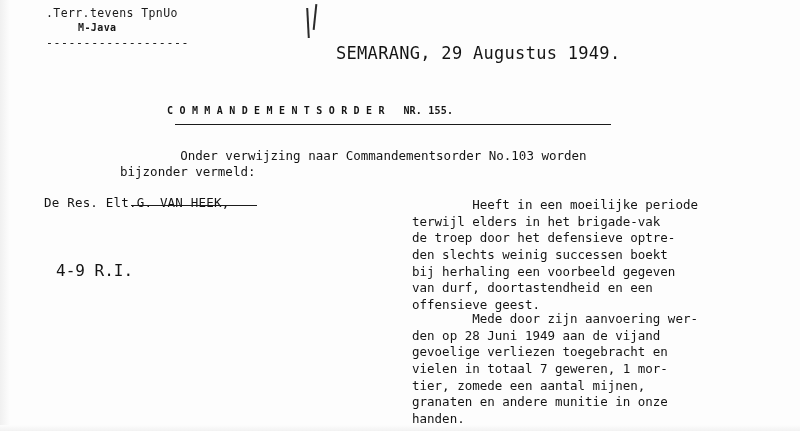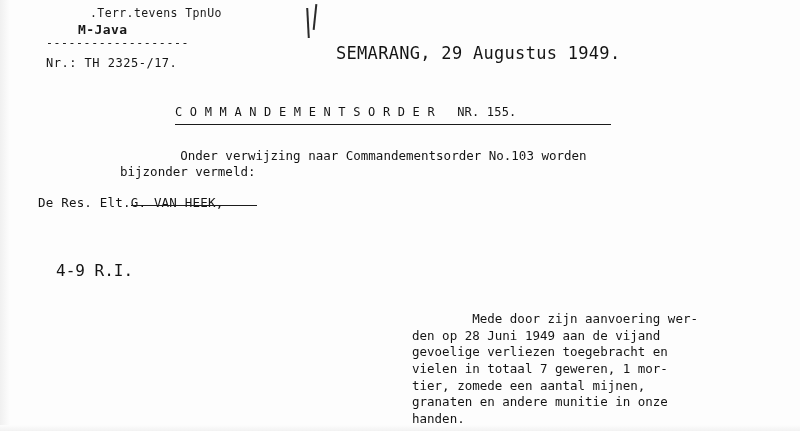--- a/index.html
+++ b/index.html
@@ -25,26 +25,25 @@
     line-height: 1.0;
   }
 
   
   #hdr-line1 {
     left: 46px;
     top: 8px;
     font-size: 11.5px;
     letter-spacing: 0.4px;
     color: #1a1a1a;
-    margin-left: 44px;
   }
   #hdr-line2 {
     left: 78px;
     top: 23px;
-    font-size: 13px;
+    font-size: 10px;
     letter-spacing: 0.4px;
     font-weight: bold;
     color: #171717;
   }
   #hdr-rule {
     left: 46px;
     top: 38px;
     font-size: 11.5px;
     letter-spacing: 0.6px;
     color: #222;
@@ -58,24 +57,24 @@
 
   #place-date {
     left: 336px;
     top: 45px;
     font-size: 17px;
     letter-spacing: 0.3px;
   }
 
   
   #title {
-    left: 175px;
+    left: 167px;
     top: 106px;
-    font-size: 12px;
-    font-weight: normal;
+    font-size: 10px;
+    font-weight: bold;
     letter-spacing: 0.2px;
   }
   #title-underline {
     position: absolute;
     left: 175px;
     top: 124px;
     width: 436px;
     height: 1px;
     background: #1b1b1b;
   }
@@ -83,21 +82,21 @@
   
   #intro {
     left: 120px;
     top: 148px;
     font-size: 12.5px;
     line-height: 1.30;
   }
 
   
   #rec-name {
-    left: 38px;
+    left: 44px;
     top: 197px;
     font-size: 12.5px;
     letter-spacing: 0.2px;
   }
   #rec-name-strike {
     position: absolute;
     left: 131px;
     top: 205px;
     width: 126px;
     height: 1px;
@@ -172,34 +171,40 @@
 
   <div id="edge-left"></div>
   <div id="edge-bottom"></div>
 
   <div class="mark" id="mark-v"></div>
   <div class="mark" id="mark-v2"></div>
 
   <div class="t" id="hdr-line1">.Terr.tevens TpnUo</div>
   <div class="t" id="hdr-line2">M-Java</div>
   <div class="t" id="hdr-rule">-------------------</div>
-  <div class="t" id="hdr-nr">Nr.: TH 2325-/17.</div>
 
   <div class="t" id="place-date">SEMARANG, 29 Augustus 1949.</div>
 
   <div class="t" id="title">C O M M A N D E M E N T S O R D E R   NR. 155.</div>
   <div id="title-underline"></div>
 
   <div class="t" id="intro">        Onder verwijzing naar Commandementsorder No.103 worden
 bijzonder vermeld:</div>
 
   <div class="t" id="rec-name">De Res. Elt.G. VAN HEEK,</div>
   <div id="rec-name-strike"></div>
   <div class="t" id="rec-unit">4-9 R.I.</div>
 
+  <div class="t" id="body1">        Heeft in een moeilijke periode
+terwijl elders in het brigade-vak
+de troep door het defensieve optre-
+den slechts weinig successen boekt
+bij herhaling een voorbeeld gegeven
+van durf, doortastendheid en een
+offensieve geest.</div>
   <div class="t" id="body2">        Mede door zijn aanvoering wer-
 den op 28 Juni 1949 aan de vijand
 gevoelige verliezen toegebracht en
 vielen in totaal 7 geweren, 1 mor-
 tier, zomede een aantal mijnen,
 granaten en andere munitie in onze
 handen.</div>
 
 </div>
 

